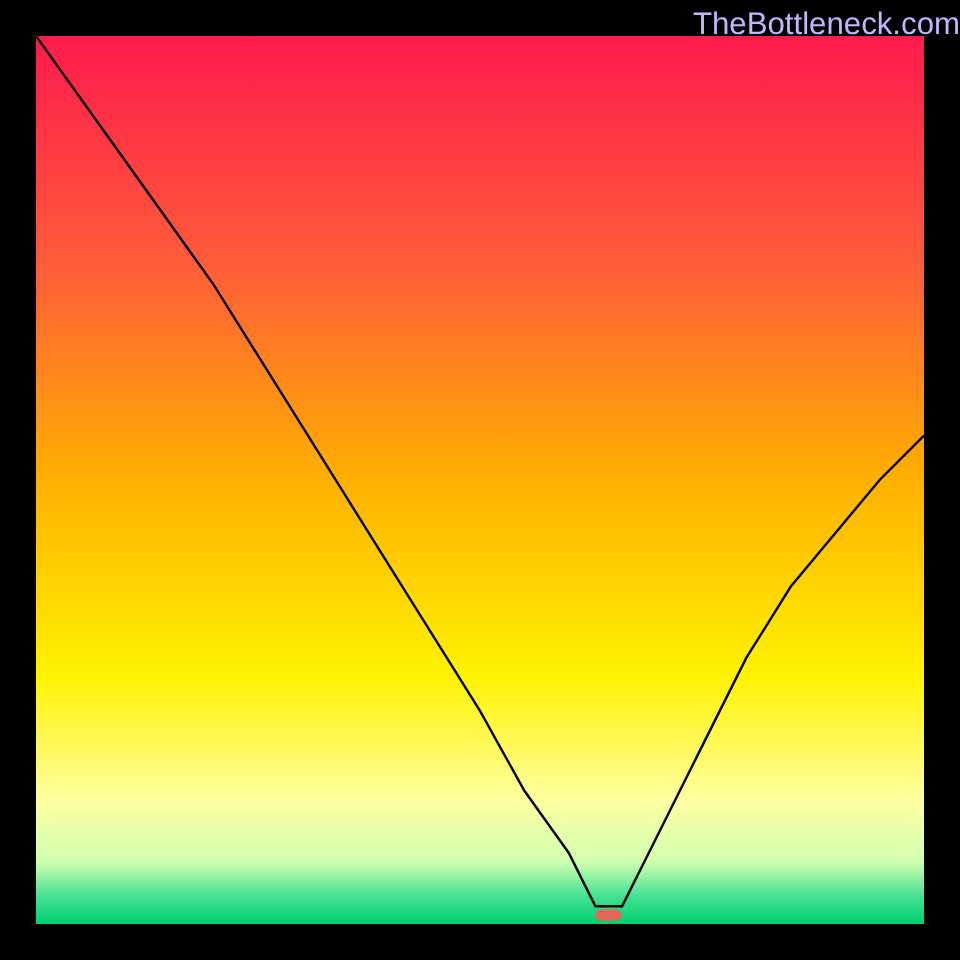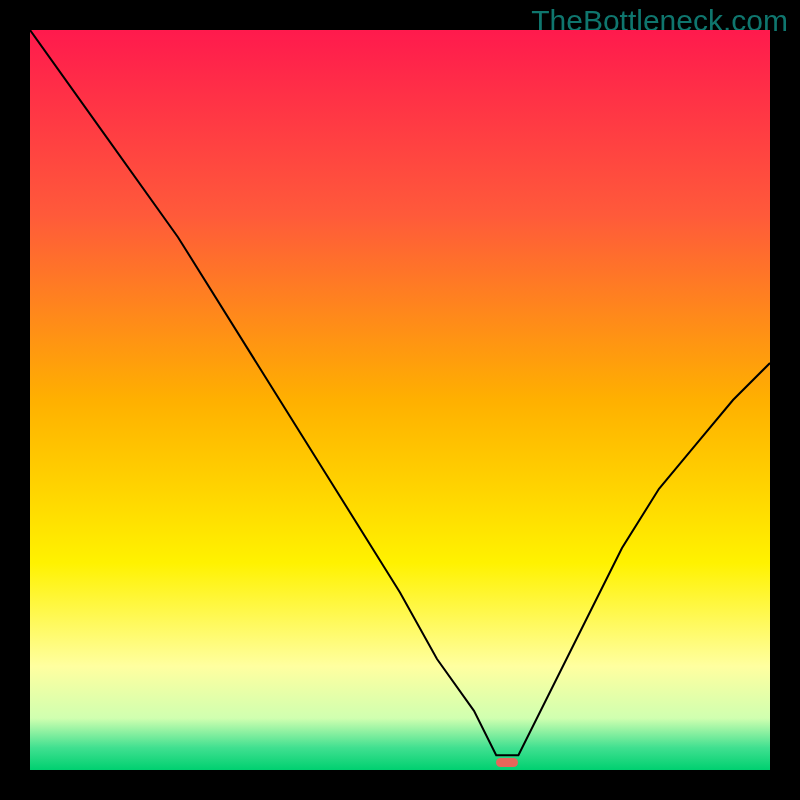--- a/index.html
+++ b/index.html
@@ -6,24 +6,24 @@
     margin: 0;
     padding: 0;
     width: 800px;
     height: 800px;
     background: #000;
     overflow: hidden;
   }
   .watermark {
     position: absolute;
     top: 4px;
-    right: 12px;
-    color: #0f766e;
+    right: 0;
+    color: #c4b5fd;
     font-family: Arial, sans-serif;
-    font-size: 30px;
+    font-size: 26px;
   }
   .plot {
     position: absolute;
     left: 30px;
     top: 30px;
     width: 740px;
     height: 740px;
   }
   .marker {
     position: absolute;

